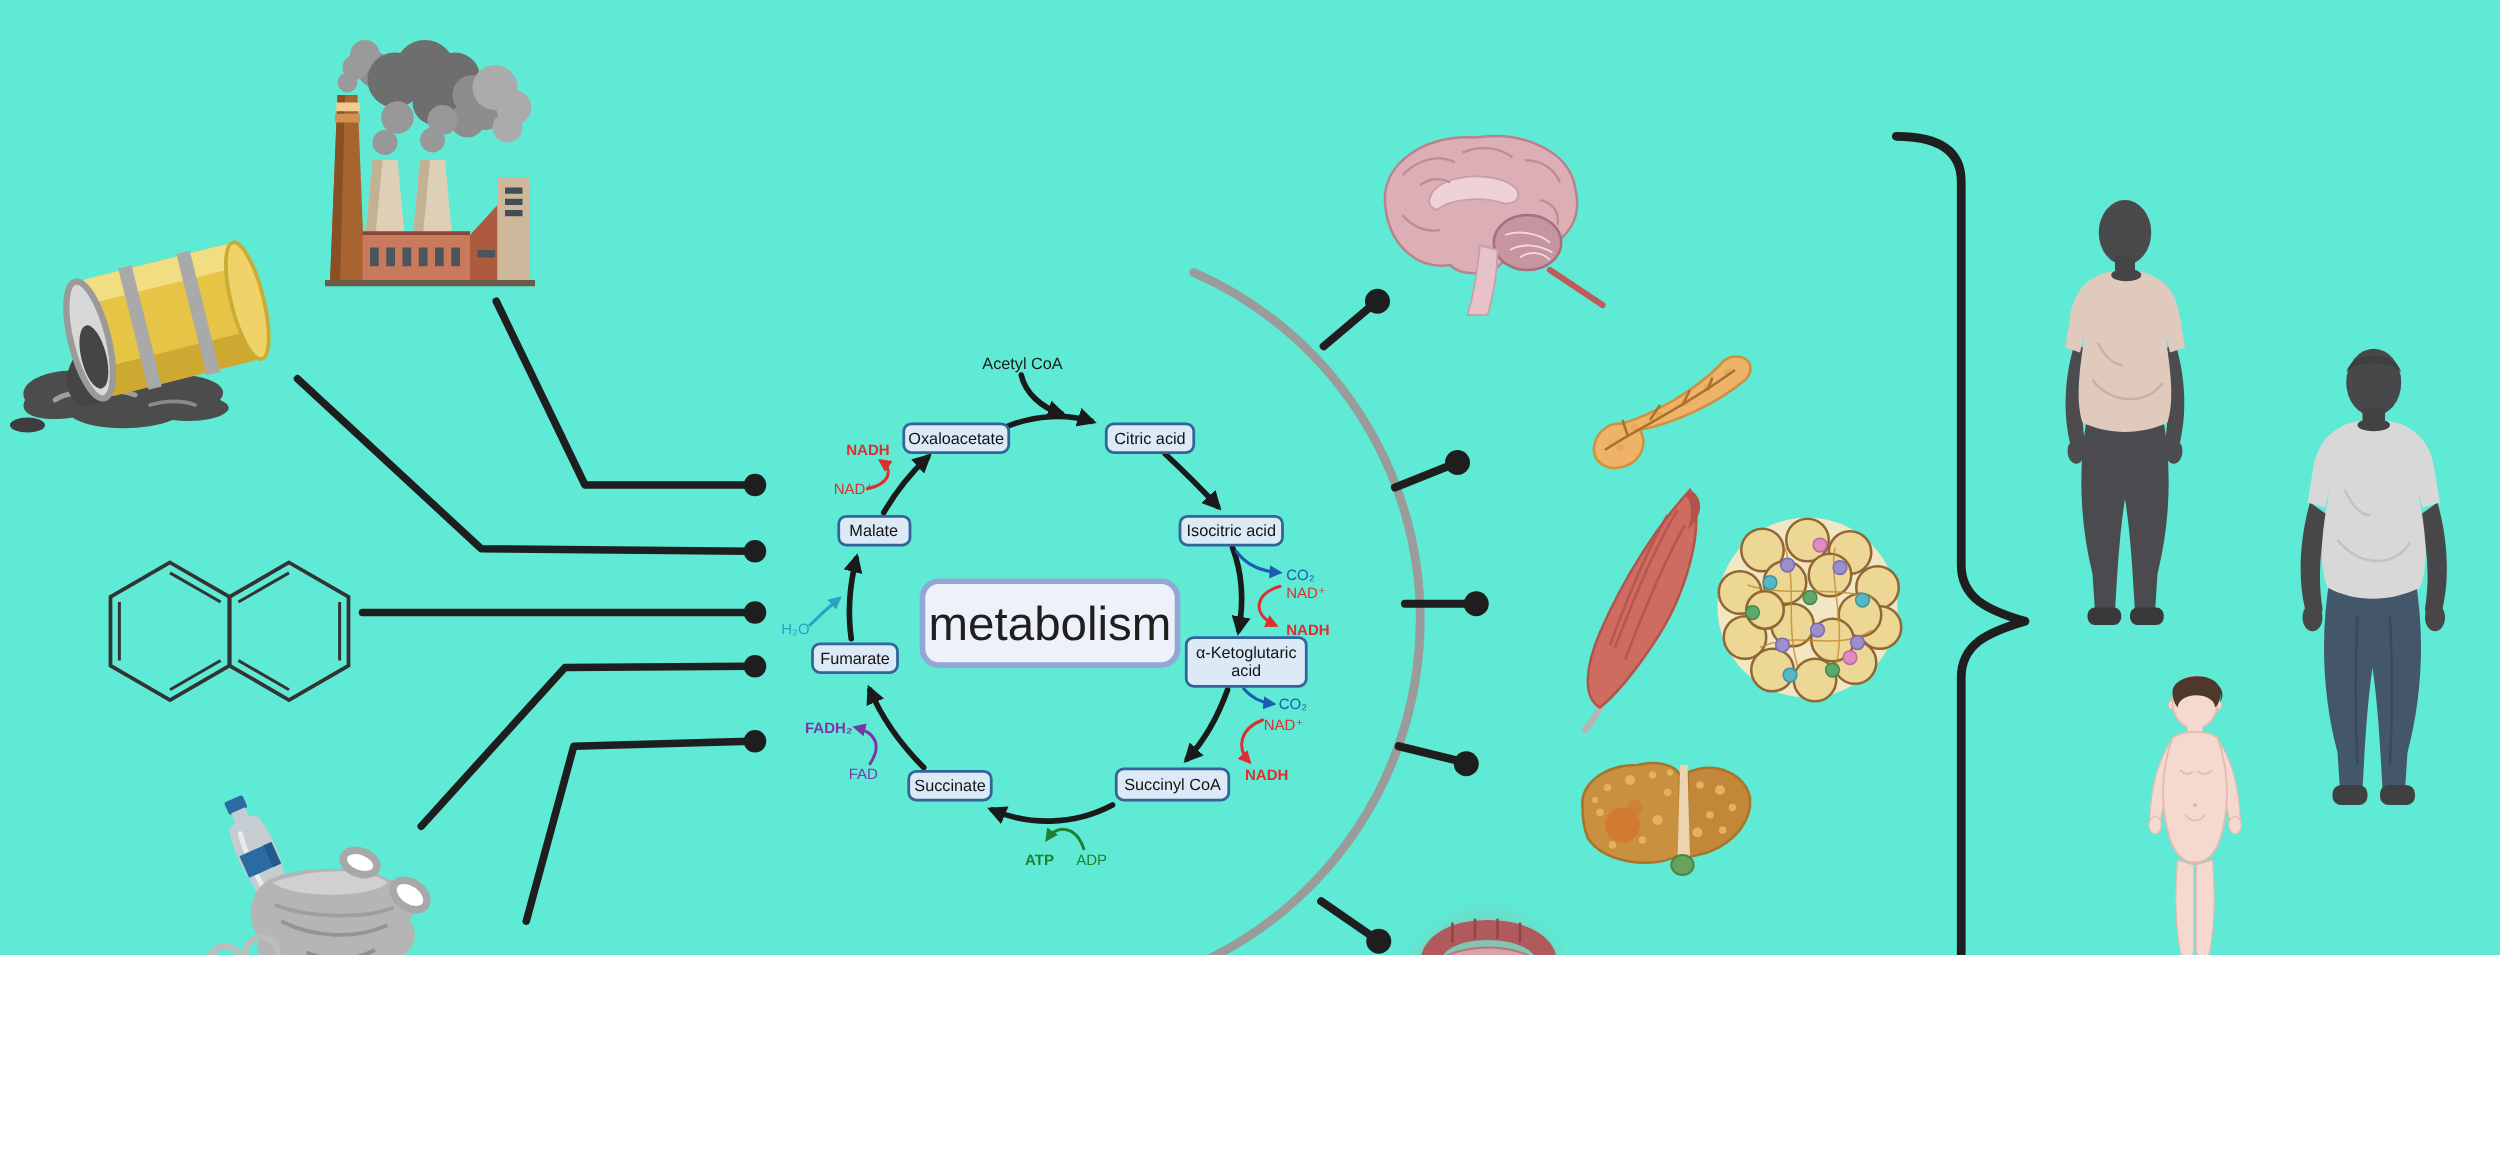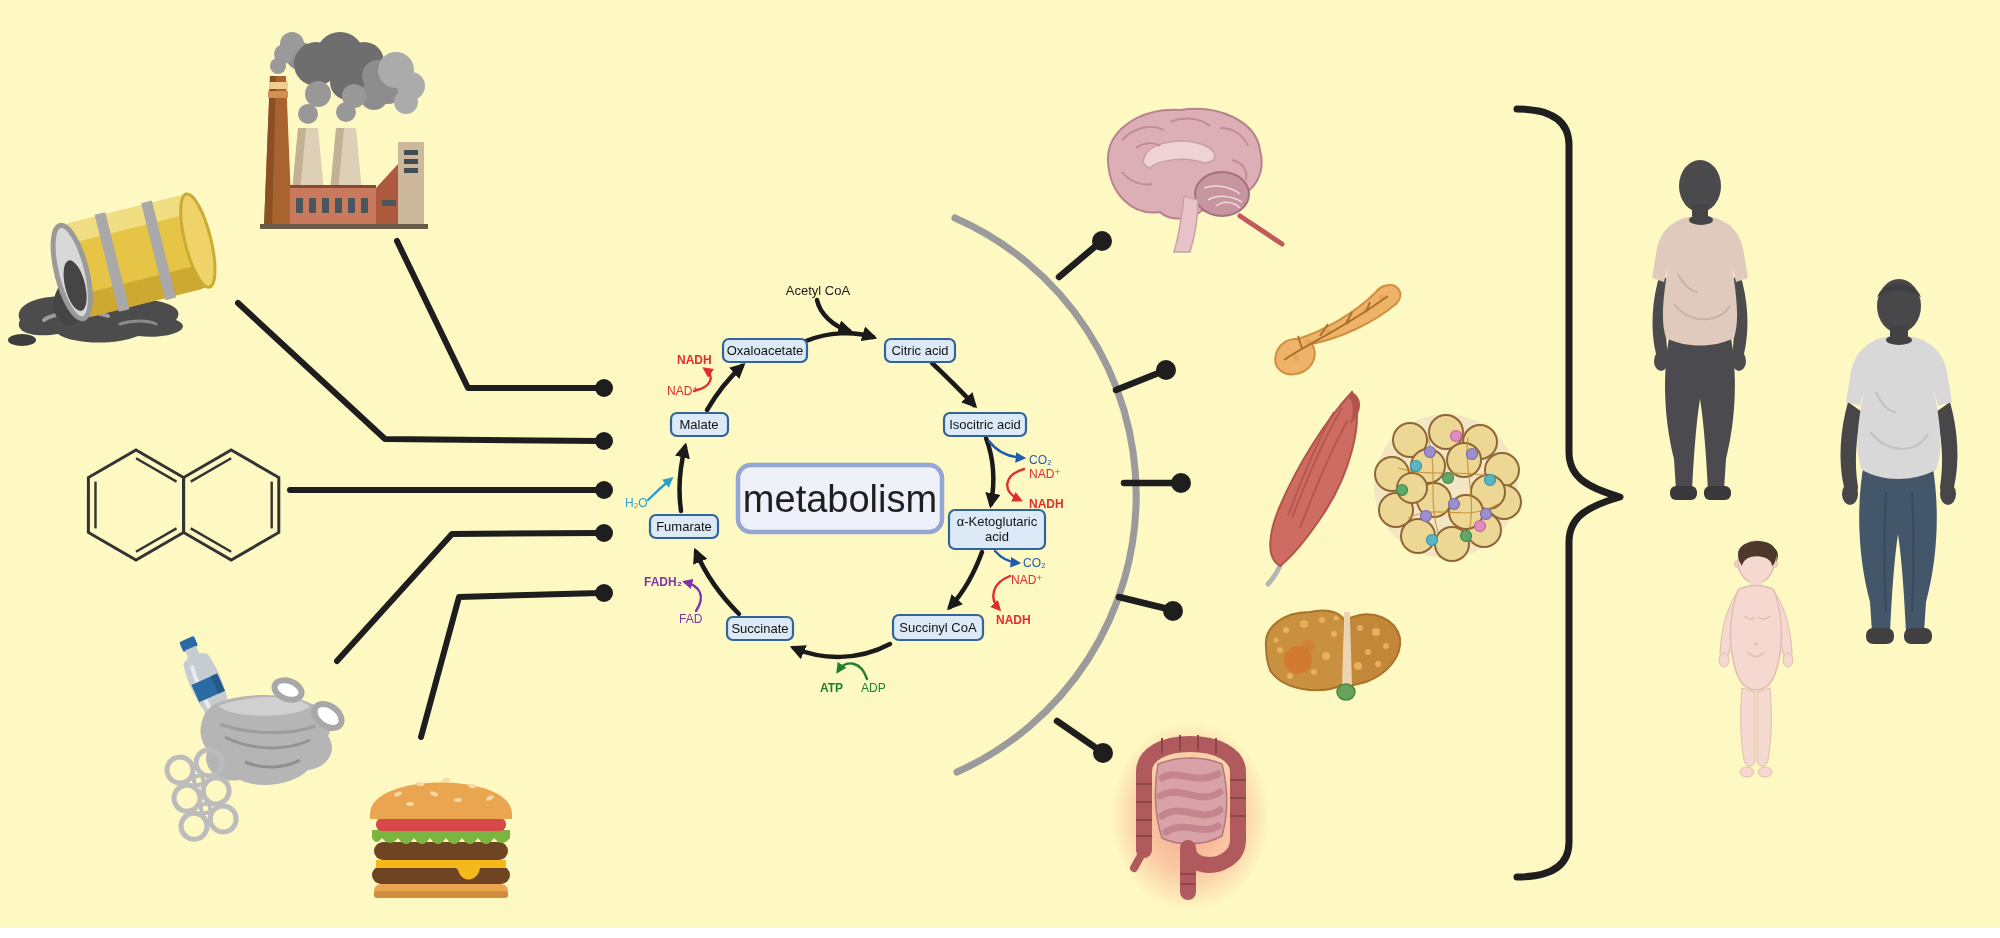--- a/index.html
+++ b/index.html
@@ -2,21 +2,21 @@
 <html style="--box-fill: #dce9f6; --box-border: #32639a; --metabolism-fill: #eef1fa; --metabolism-border: #93a6d4; --red: #e02d2d; --blue: #1d5db0; --green: #1f8032; --purple: #7c35a8; --cyan: #2aa2c8; --black-line: #1e1e1e; --arc-gray: #9b9b9b; --text: #1c1c1c;"><head>
 <meta charset="utf-8">
 <style>
   :root{
     --box-fill:#dce9f6; --box-border:#32639a;
     --metabolism-fill:#eef1fa; --metabolism-border:#93a6d4;
     --red:#e02d2d; --blue:#1d5db0; --green:#1f8032; --purple:#7c35a8; --cyan:#2aa2c8;
     --black-line:#1e1e1e; --arc-gray:#9b9b9b; --text:#1c1c1c;
   }
   html,body{margin:0;padding:0;background:#ffffff;}
-  .stage{position:relative;width:2000px;height:928px;background:#fef9c3;overflow:hidden;}
+  .stage{position:relative;width:2000px;height:764px;background:#5eead4;overflow:hidden;}
   svg{display:block;}
   svg text{font-family:"Liberation Sans","DejaVu Sans",sans-serif;fill:var(--text);}
   .node-box{fill:var(--box-fill);stroke:var(--box-border);stroke-width:2.2;}
   .node-label{font-size:13px;text-anchor:middle;fill:#121212;}
   .acetyl-label{font-size:13px;text-anchor:middle;fill:#1a1a1a;}
   .metab-box{fill:var(--metabolism-fill);stroke:var(--metabolism-border);stroke-width:4.5;}
   .metab-label{font-size:38px;text-anchor:middle;fill:#1f1f1f;}
   .cof{font-size:12px;font-weight:bold;}
   .cofp{font-size:12px;}
   .t-red{fill:var(--red);} .t-blue{fill:var(--blue);} .t-green{fill:var(--green);}

